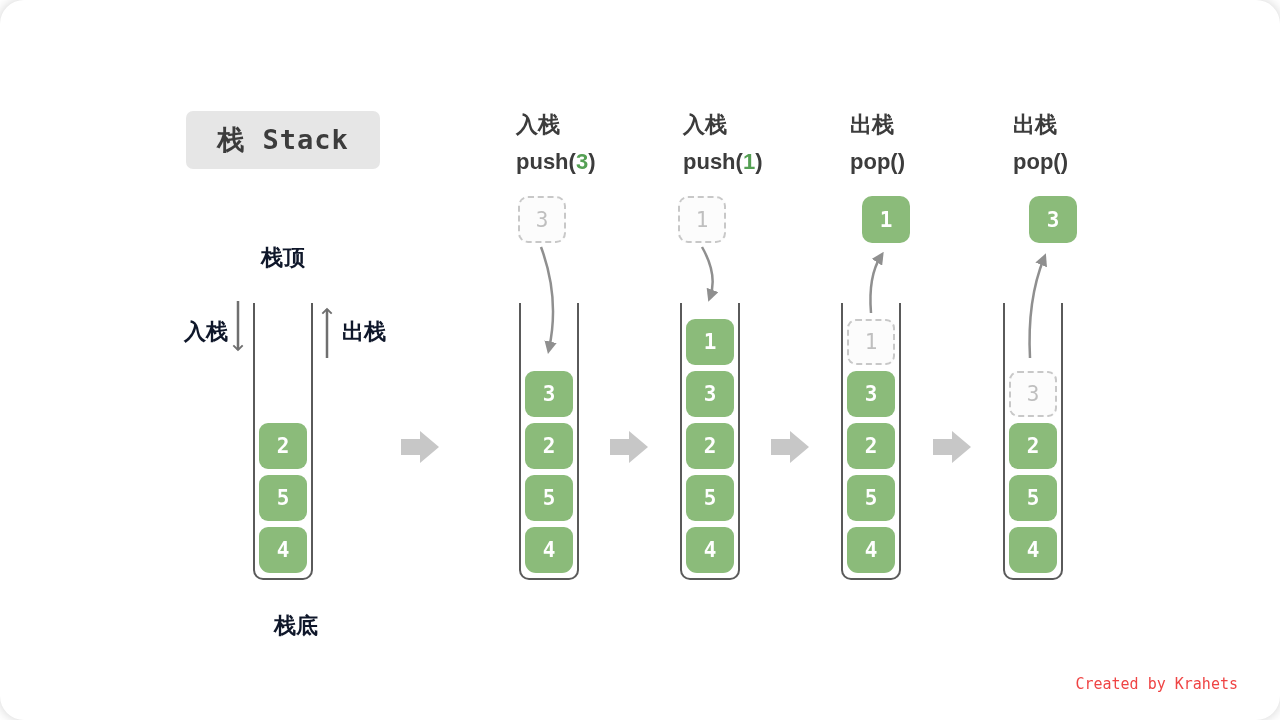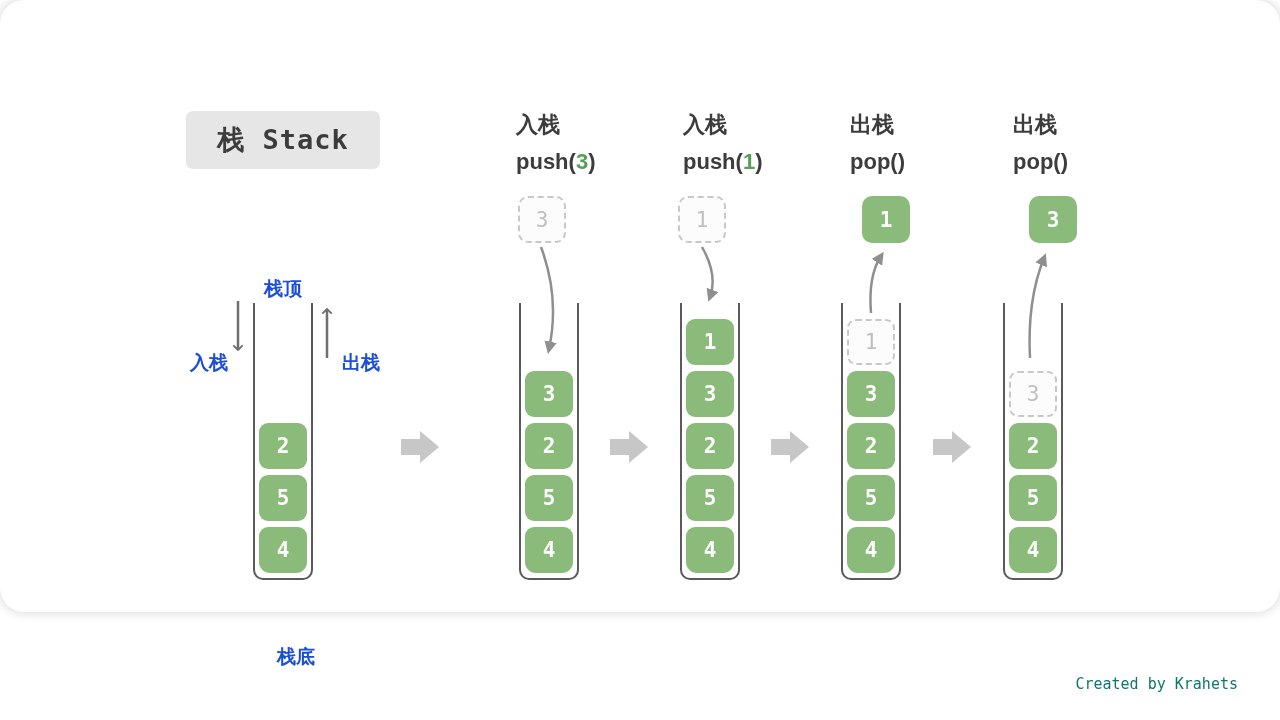--- a/index.html
+++ b/index.html
@@ -1,38 +1,38 @@
 <!DOCTYPE html>
 <html><head>
 <meta charset="utf-8">
 <style>
   * { margin: 0; padding: 0; box-sizing: border-box; }
   html, body { width: 1280px; height: 720px; background: #ffffff; overflow: hidden; }
   body { font-family: "Liberation Sans", sans-serif; }
 
   .card {
-    position: absolute; left: 0; top: 0; width: 1280px; height: 612px;
+    position: absolute; left: 0; top: 0; width: 1280px; height: 720px;
     background: #ffffff; border-radius: 24px;
     box-shadow: 0 0 12px rgba(0,0,0,0.18);
   }
 
   .badge {
     position: absolute; left: 186px; top: 111px; width: 194px; height: 58px;
     background: #e6e6e6; border-radius: 7px;
     display: flex; align-items: center; justify-content: center;
     font-family: "DejaVu Sans Mono", monospace;
     font-size: 27px; font-weight: 700; color: #3c3c3c; letter-spacing: 1px;
   }
 
   .oplabel { position: absolute; top: 106px; color: #3c3c3c; }
   .opname  { font-size: 22px; font-weight: 700; line-height: 37px; }
   .opcode  { font-family: Liberation Sans, sans-serif; font-size: 22px; font-weight: 600; line-height: 37px; }
   .oparg   { color: #55a054; font-weight: 700; }
 
-  .sidelabel { position: absolute; font-size: 19px; font-weight: 700; color: #1d4ed8; margin-top: 33px; }
+  .sidelabel { position: absolute; font-size: 22px; font-weight: 700; color: #0f172a; }
   .centered  { width: 100px; text-align: center; }
 
   .stack {
     position: absolute; top: 303px; width: 60px; height: 277px;
     border-left: 2px solid #5a5a5a; border-right: 2px solid #5a5a5a; border-bottom: 2px solid #5a5a5a;
     border-radius: 0 0 10px 10px; background: #ffffff;
   }
 
   .cell {
     position: absolute; left: 4px; width: 48px; height: 46px;
@@ -57,21 +57,21 @@
     display: flex; align-items: center; justify-content: center;
     font-family: "DejaVu Sans Mono", monospace; font-size: 21px;
   }
   .floatbox.dashed { background: #fcfcfc; border: 2px dashed #c8c8c8; color: #bfbfbf; }
   .floatbox.green  { background: #8bbb7a; color: #ffffff; font-weight: 700; }
 
   .overlay { position: absolute; left: 0; top: 0; width: 1280px; height: 720px; pointer-events: none; }
 
   .watermark {
     position: absolute; top: 675px; right: 42px;
-    font-family: "DejaVu Sans Mono", monospace; font-size: 15px; color: #0f766e;
+    font-family: "DejaVu Sans Mono", monospace; font-size: 15px; color: #ef4444;
   }
 </style>
 </head>
 <body>
 
 <div class="card">
 
   <div class="badge">栈 Stack</div>
 
   <div class="oplabel" style="left:516px">

